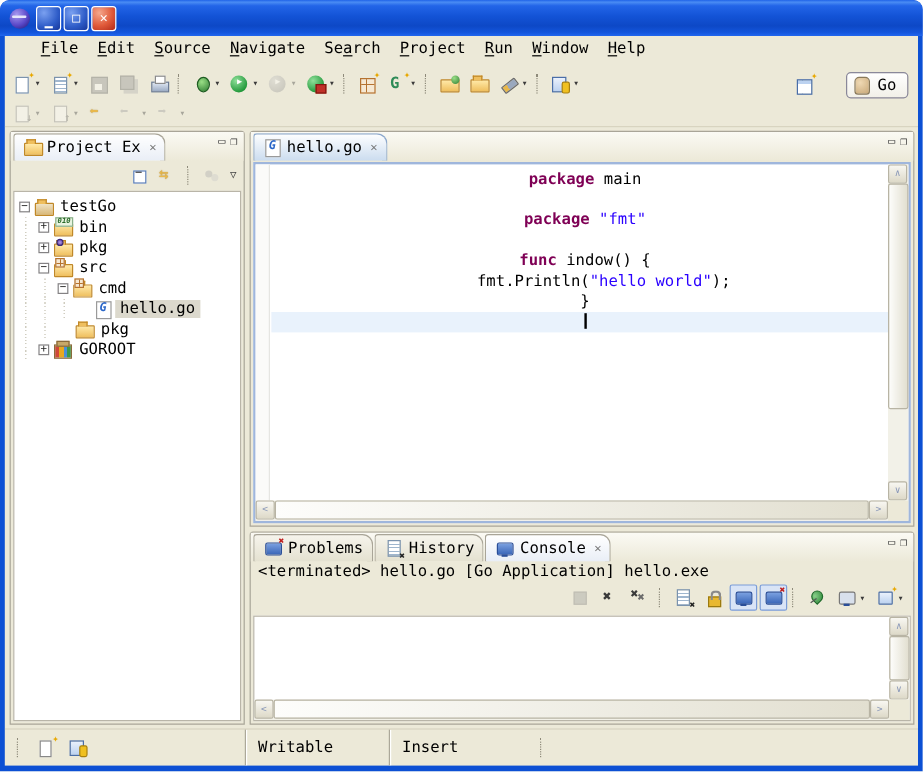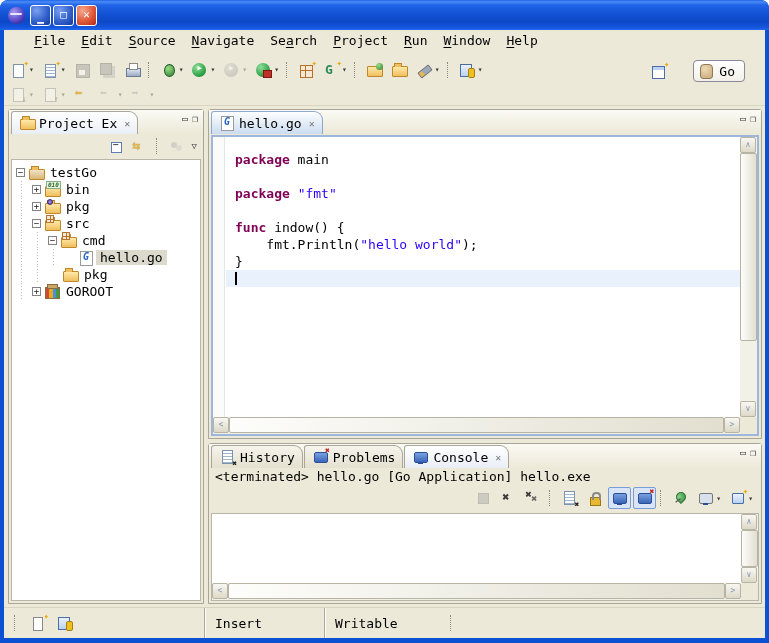--- a/index.html
+++ b/index.html
@@ -97,21 +97,21 @@
   .ic-stdout::after,.ic-stderr .foot,.ic-monitor::after{content:"";position:absolute;left:6px;bottom:1px;width:5px;height:2px;background:#2A4E98;}
   .ic-stderr::after{content:"✖";position:absolute;right:-1px;top:-3px;font-size:8px;color:#C02020;font-weight:bold;}
   .ic-monitor::before{background:#D8E0EC;border-color:#777;}
   .ic-pin::before{content:"";position:absolute;left:4px;top:2px;width:8px;height:8px;border-radius:50% 50% 50% 0;transform:rotate(-45deg);
     background:radial-gradient(circle at 35% 30%,#8AD08A,#2E8B3A);border:1px solid #1E6B2A;}
   .ic-pin::after{content:"";position:absolute;left:3px;top:10px;width:6px;height:1px;background:#555;transform:rotate(-35deg);}
   .ic-newconsole::before{content:"";position:absolute;left:3px;top:3px;width:10px;height:9px;background:linear-gradient(#EAF1FC,#BCD2F0);border:1px solid #4A6EA8;border-radius:1px;}
   .ic-fastview::before{content:"";position:absolute;left:3px;top:2px;width:8px;height:12px;background:#FFF;border:1px solid #888;}
 
   
-  .perspbar{position:absolute;right:20px;top:4px;display:flex;align-items:center;gap:22px;}
+  .perspbar{position:absolute;right:8px;top:4px;display:flex;align-items:center;gap:22px;}
   .persp-active{display:flex;align-items:center;gap:4px;border:1px solid #8A889A;border-radius:4px;
     background:linear-gradient(#FFFFFF,#F2F0E8);padding:2px 9px 2px 4px;font-size:13px;}
 
   
   .main{position:relative;height:501px;}
   .panel{position:absolute;border:1px solid #A9A598;border-radius:3px 3px 0 0;background:#ECE9D8;}
   .explorer{left:4px;top:3px;width:196px;height:495px;}
   .editor{left:204px;top:3px;right:3px;height:330px;}
   .consolep{left:204px;top:337px;right:3px;height:161px;}
 
@@ -148,21 +148,21 @@
     background:linear-gradient(90deg,transparent 3px,#B5722F 3px 4px,transparent 4px),linear-gradient(180deg,transparent 3px,#B5722F 3px 4px,transparent 4px),#F6E8D2;}
   .ti-gofile::before{content:"";position:absolute;left:2px;top:1px;width:11px;height:13px;background:#FFF;border:1px solid #9A9A9A;}
   .ti-gofile::after{content:"G";position:absolute;left:5px;top:1px;font-size:10px;font-style:italic;font-weight:bold;color:#2A66C8;}
   .ti-library::before{content:"";position:absolute;left:1px;top:3px;width:13px;height:10px;border:1px solid #8A6A3A;
     background:linear-gradient(90deg,#D04838 0 3px,#E8A820 3px 7px,#4A90D8 7px 10px,#3A9A4A 10px);}
   .ti-library::after{content:"";position:absolute;left:3px;top:0;width:9px;height:3px;background:#C8A868;border:1px solid #8A6A3A;}
 
   
   .edcontent{position:absolute;left:2px;right:2px;top:25px;bottom:2px;border:2px solid #9FB6DC;background:#FFF;}
   .ruler{position:absolute;left:0;top:0;bottom:17px;width:12px;background:#FBFBF9;border-right:1px solid #E6E6E2;}
-  .codearea{position:absolute;left:13px;top:0;right:17px;bottom:17px;overflow:hidden;padding-top:14px;}
+  .codearea{position:absolute;left:13px;top:0;right:17px;bottom:17px;overflow:hidden;padding-top:4px;text-align:center;}
   .cline{height:17px;line-height:17px;font-size:13px;padding-left:9px;white-space:pre;}
   .cline.current{background:#E9F2FC;}
   .c-kw{color:#7F0055;font-weight:bold;}
   .c-str{color:#2A00FF;}
   .c-pl{color:#000;}
   .caret{display:inline-block;width:2px;height:13px;background:#000;vertical-align:-2px;}
 
   
   .sbv{position:absolute;right:0;top:0;bottom:17px;width:17px;background:#F2F1E8;display:flex;flex-direction:column;}
   .sbh{position:absolute;left:0;right:17px;bottom:0;height:17px;background:#F2F1E8;display:flex;}
@@ -437,26 +437,26 @@
               </div>
             <span class="sbtn">&gt;</span>
           </div>
           <div class="corner"></div>
         </div>
       </div>
 
       <div class="panel consolep">
         <div class="vtabrow" id="contabs">
             <span class="vtab">
+              <span class="ico ic-stderr"></span>
+              <span>Problems</span>
+            </span>
+            <span class="vtab">
               <span class="ico ic-clear"></span>
               <span>History</span>
-            </span>
-            <span class="vtab">
-              <span class="ico ic-stderr"></span>
-              <span>Problems</span>
             </span>
             <span class="vtab active">
               <span class="ico ic-stdout"></span>
               <span>Console</span>
               <span class="tabx">✕</span>
             </span>
             <span class="mmctl">
               <span>▭</span>
               <span>❐</span>
             </span>
@@ -522,19 +522,19 @@
     <div class="statusbar">
       <span class="sb-left" id="sbicons">
           <span class="sgrip"></span>
           <span class="tbtn">
             <span class="ico ic-fastview"></span>
           </span>
           <span class="tbtn">
             <span class="ico ic-tablenav"></span>
           </span>
         </span>
+      <span class="scell">Writable</span>
       <span class="scell">Insert</span>
-      <span class="scell">Writable</span>
       <span class="sgrip"></span>
     </div>
 
   </div>
 </div>
 
 </body></html>

